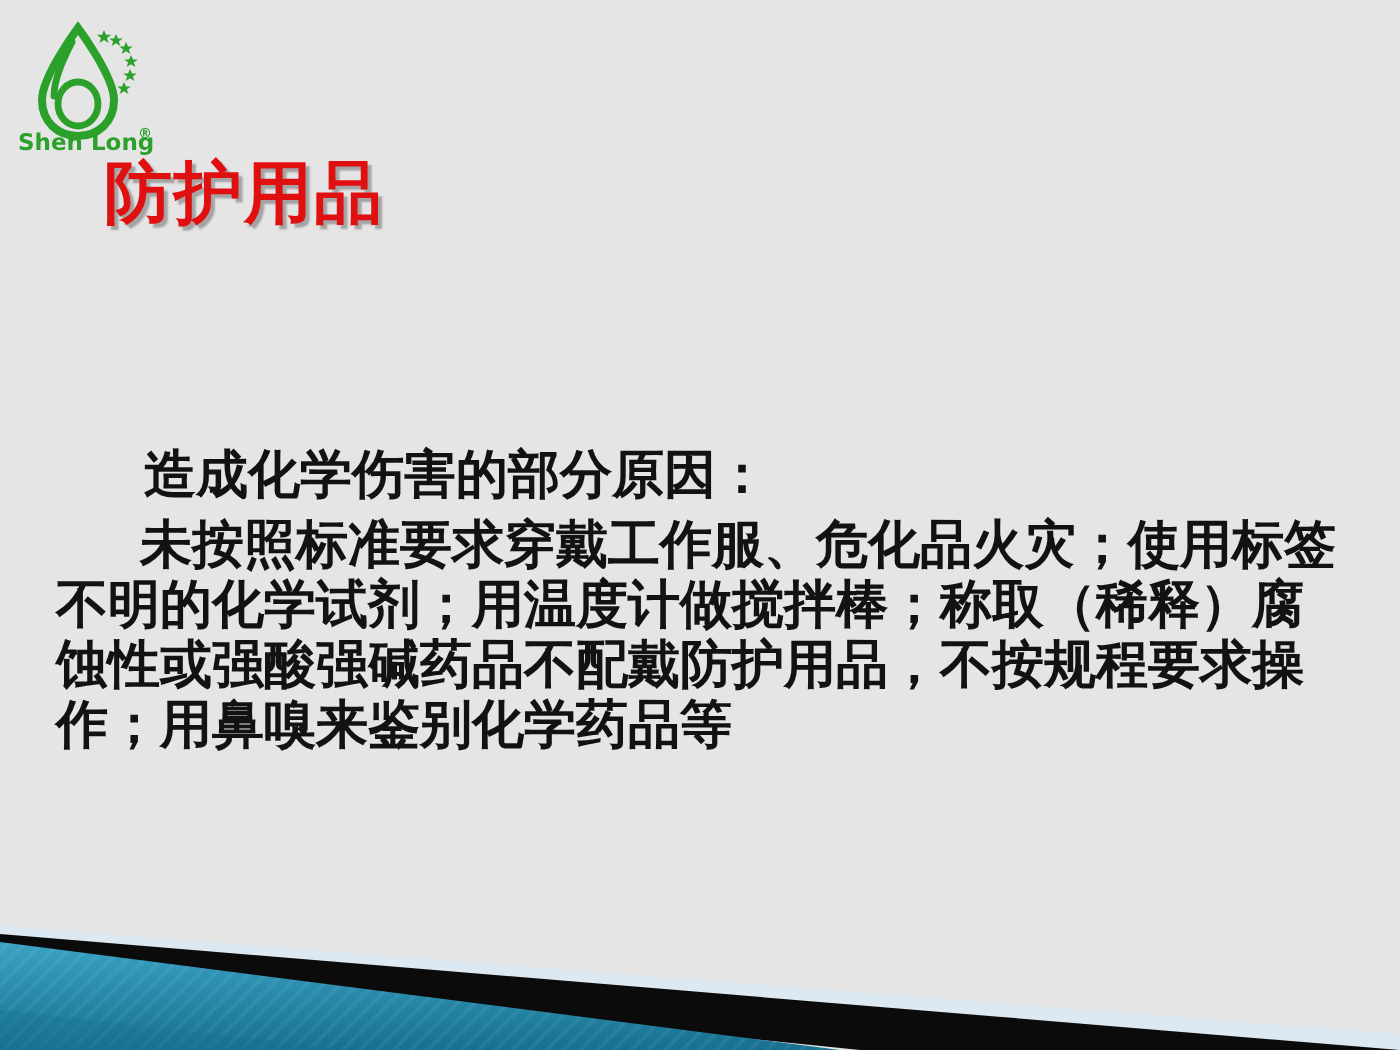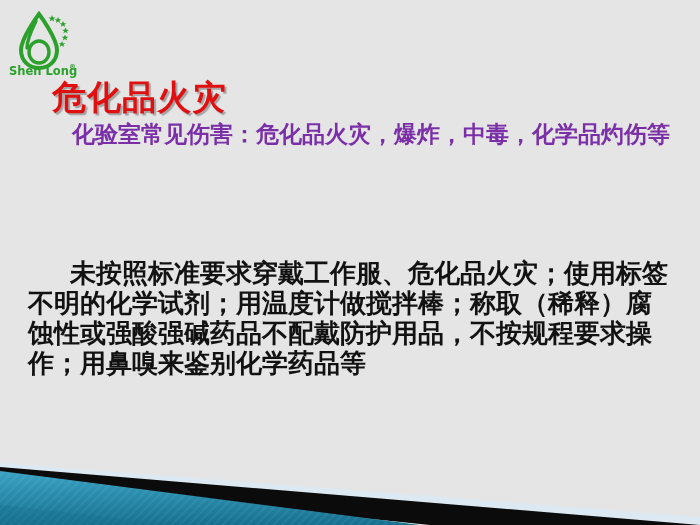--- a/index.html
+++ b/index.html
@@ -110,24 +110,24 @@
         <polygon points="57.5,19.5 58.5,21.7 60.9,21.7 58.9,23.2 59.7,25.5 57.5,24.1 55.3,25.5 56.1,23.2 54.1,21.7 56.5,21.7"></polygon>
         <polygon points="57,26.5 58,28.7 60.4,28.7 58.4,30.2 59.2,32.5 57,31.1 54.8,32.5 55.6,30.2 53.6,28.7 56,28.7"></polygon>
         <polygon points="54,33 55,35.2 57.4,35.2 55.4,36.7 56.2,39 54,37.6 51.8,39 52.6,36.7 50.6,35.2 53,35.2"></polygon>
       </g>
 
       <text x="1" y="67" font-family="DejaVu Sans, Liberation Sans, sans-serif" font-size="11.5" font-weight="bold" fill="#2BA02B">Shen Long</text>
       <text x="61" y="61" font-family="DejaVu Sans, Liberation Sans, sans-serif" font-size="7" font-weight="bold" fill="#2BA02B">®</text>
     </svg>
   </div>
 
-  <div id="title">危化品火灾</div>
+  <div id="title">防护用品</div>
 
-  <div id="subtitle">化验室常见伤害：危化品火灾，爆炸，中毒，化学品灼伤等</div>
 
+  <div id="body-heading">造成化学伤害的部分原因：</div>
 
   <div id="body-para">未按照标准要求穿戴工作服、危化品火灾；使用标签不明的化学试剂；用温度计做搅拌棒；称取（稀释）腐蚀性或强酸强碱药品不配戴防护用品，不按规程要求操作；用鼻嗅来鉴别化学药品等</div>
 
   <div id="bottom-deco">
     <svg width="700" height="110" viewBox="0 0 700 110" aria-hidden="true">
       <defs>
         <linearGradient id="tealGrad" x1="0" y1="0" x2="1" y2="0.4">
           <stop offset="0%" stop-color="#2C93B8"></stop>
           <stop offset="45%" stop-color="#2A8FB5"></stop>
           <stop offset="80%" stop-color="#1B7FA4"></stop>

